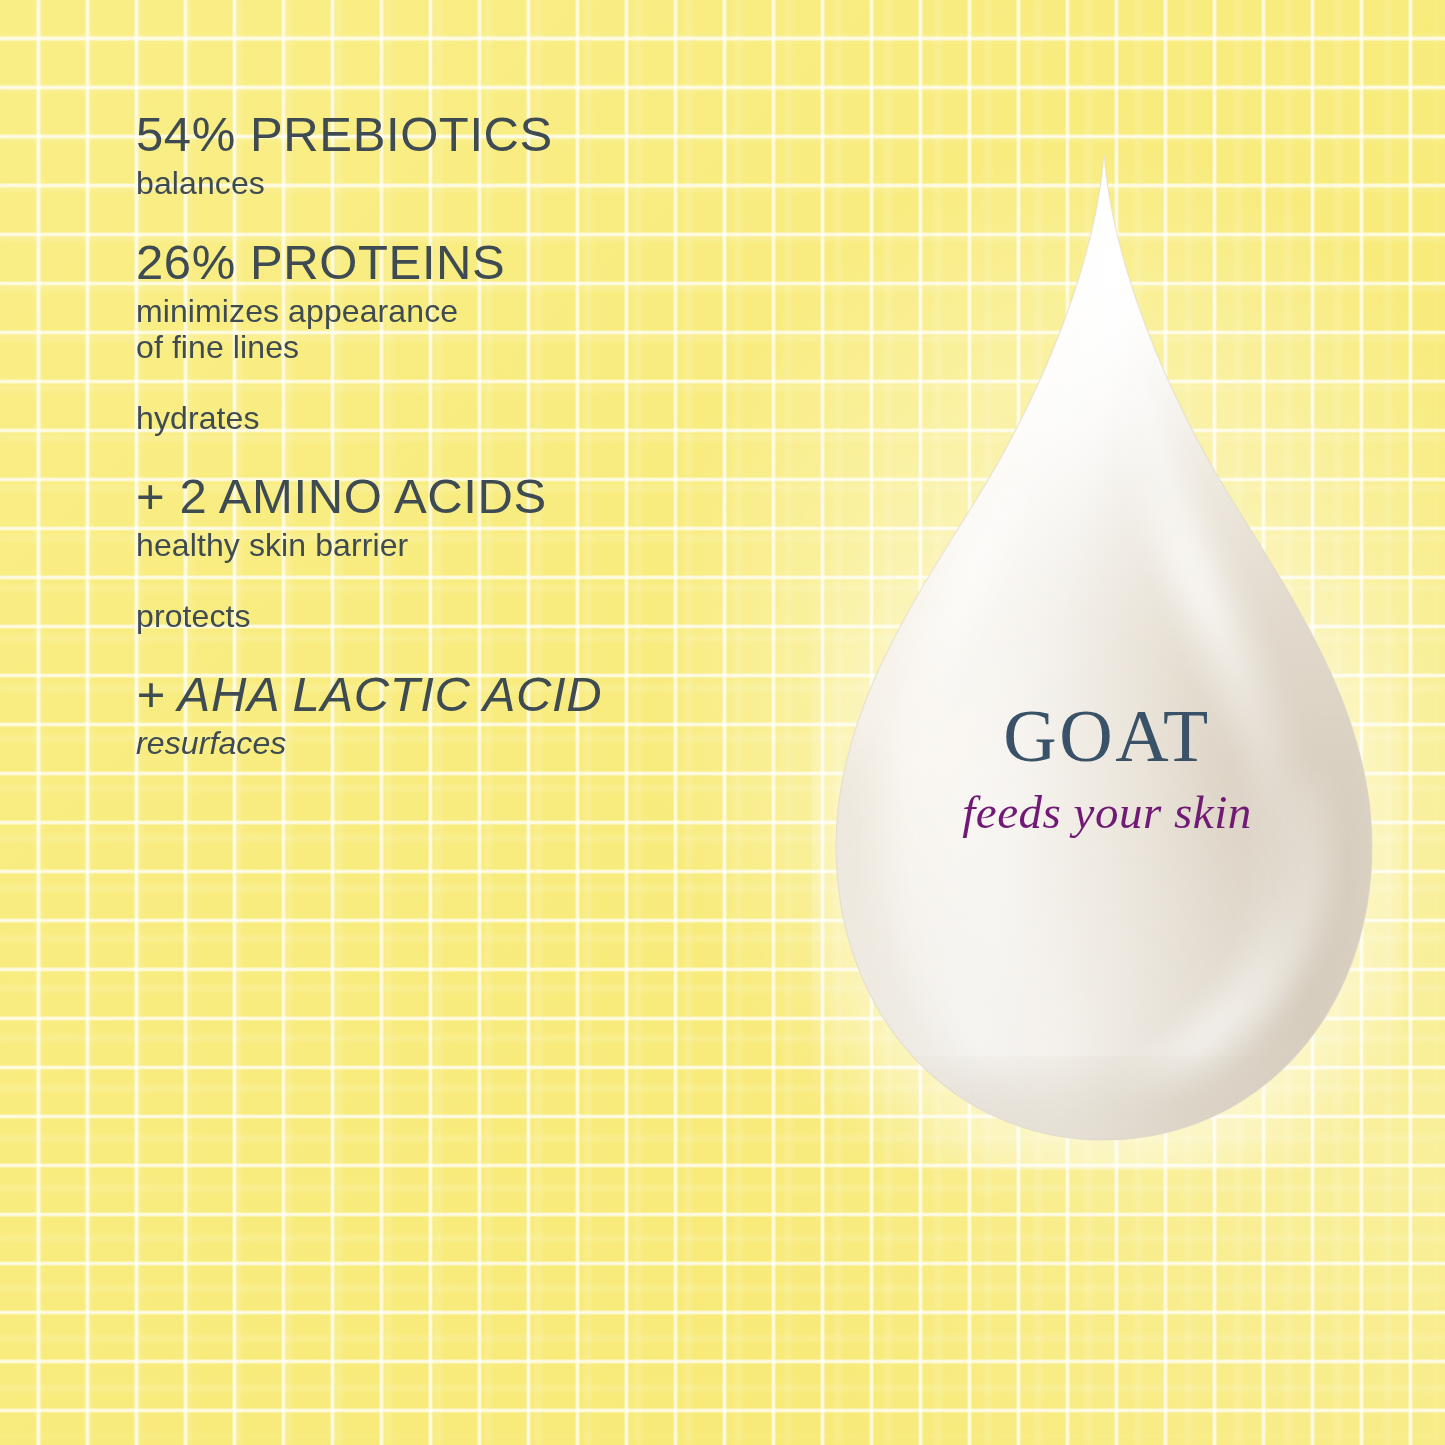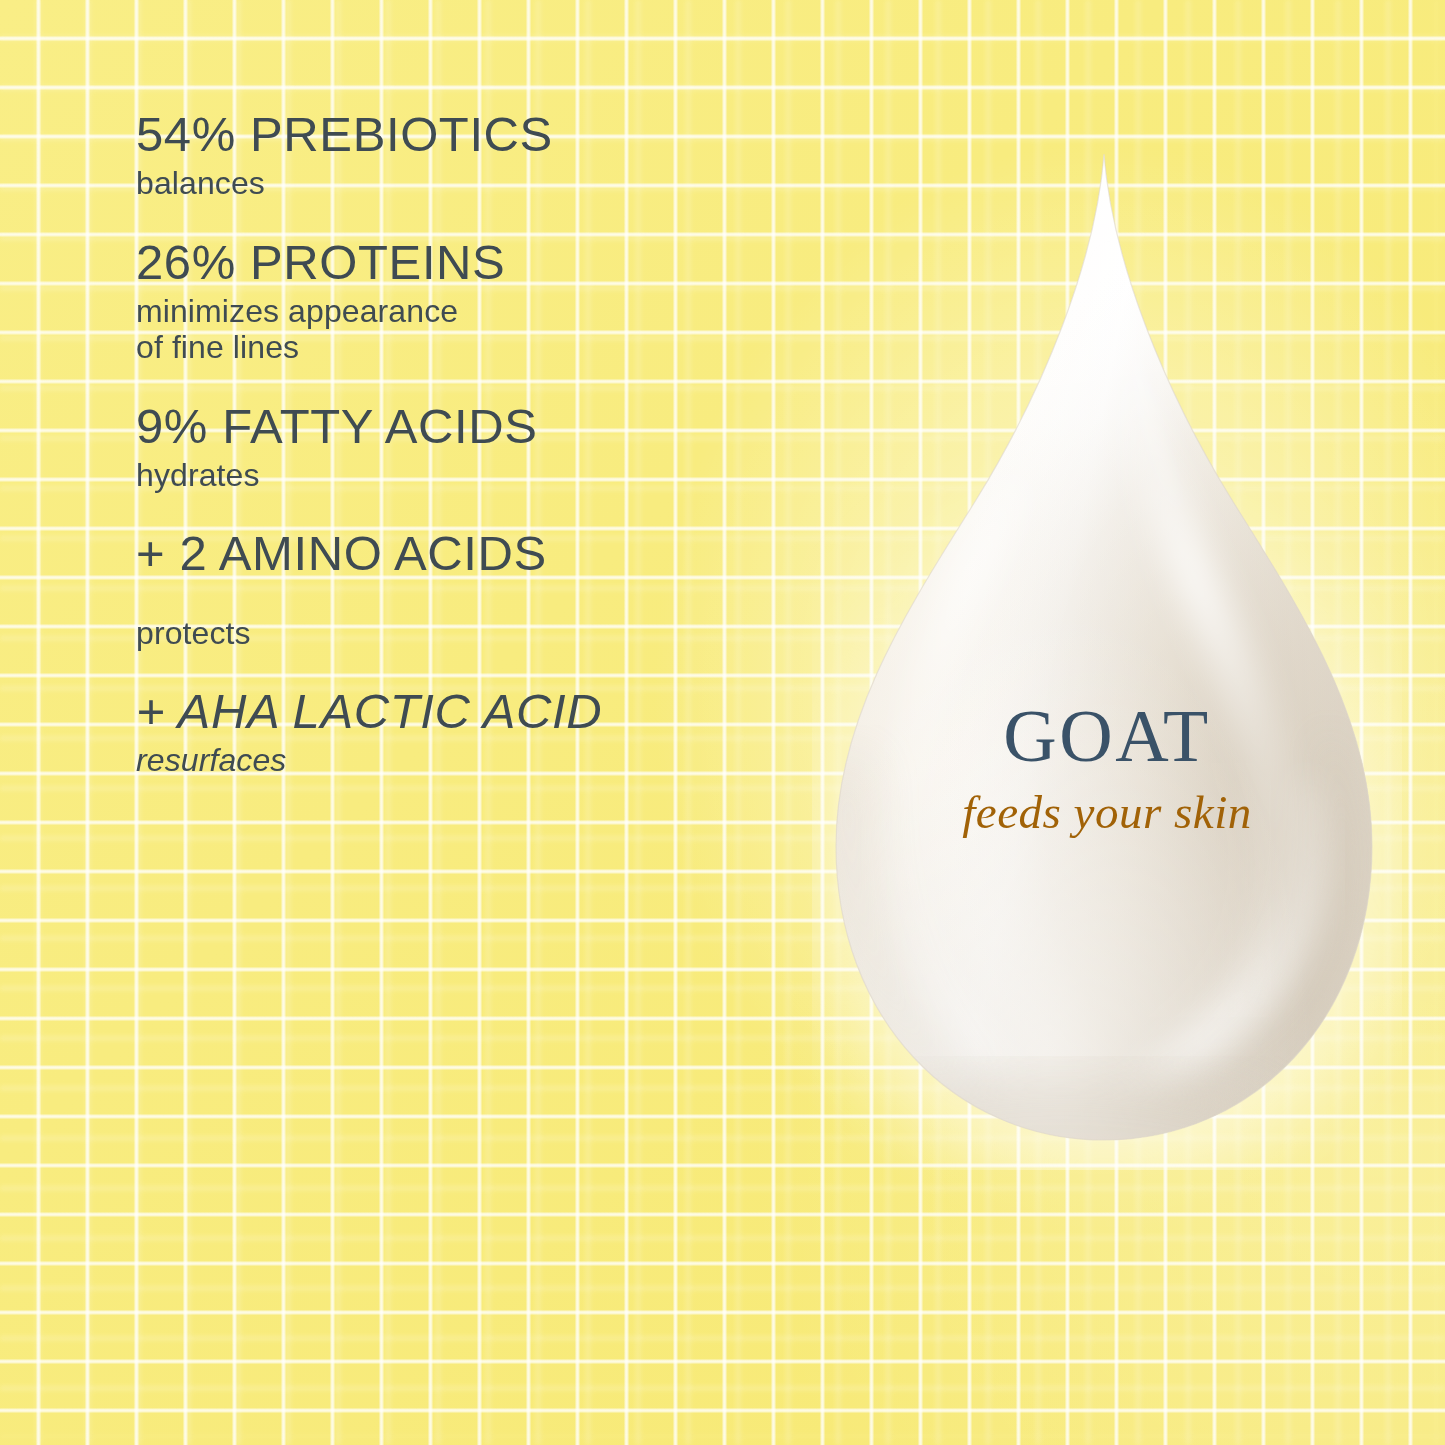--- a/index.html
+++ b/index.html
@@ -103,21 +103,21 @@
   .brand-line{
     color:#3a5268;
     font-family:"Liberation Serif", serif;
     font-size:74px;
     line-height:0.99;
     letter-spacing:2.5px;
     font-weight:400;
   }
   .brand-line.l2{ letter-spacing:3px; }
   .tagline{
-    color:#a16207;
+    color:#701a75;
     font-family:"Liberation Serif", serif;
     font-style:italic;
     font-size:47px;
     letter-spacing:0.5px;
     margin-top:12px;
   }
 </style>
 </head>
 <body>
 
@@ -134,26 +134,26 @@
       <div class="sub">balances</div>
     </div>
 
     <div class="block">
       <div class="head">26% PROTEINS</div>
       <div class="sub">minimizes appearance
 of fine lines</div>
     </div>
 
     <div class="block">
-      <div class="head">9% FATTY ACIDS</div>
       <div class="sub">hydrates</div>
     </div>
 
     <div class="block">
       <div class="head">+ 2 AMINO ACIDS</div>
+      <div class="sub">healthy skin barrier</div>
     </div>
 
     <div class="block">
       <div class="sub">protects</div>
     </div>
 
     <div class="block">
       <div class="head">+ AHA LACTIC ACID</div>
       <div class="sub">resurfaces</div>
     </div>

